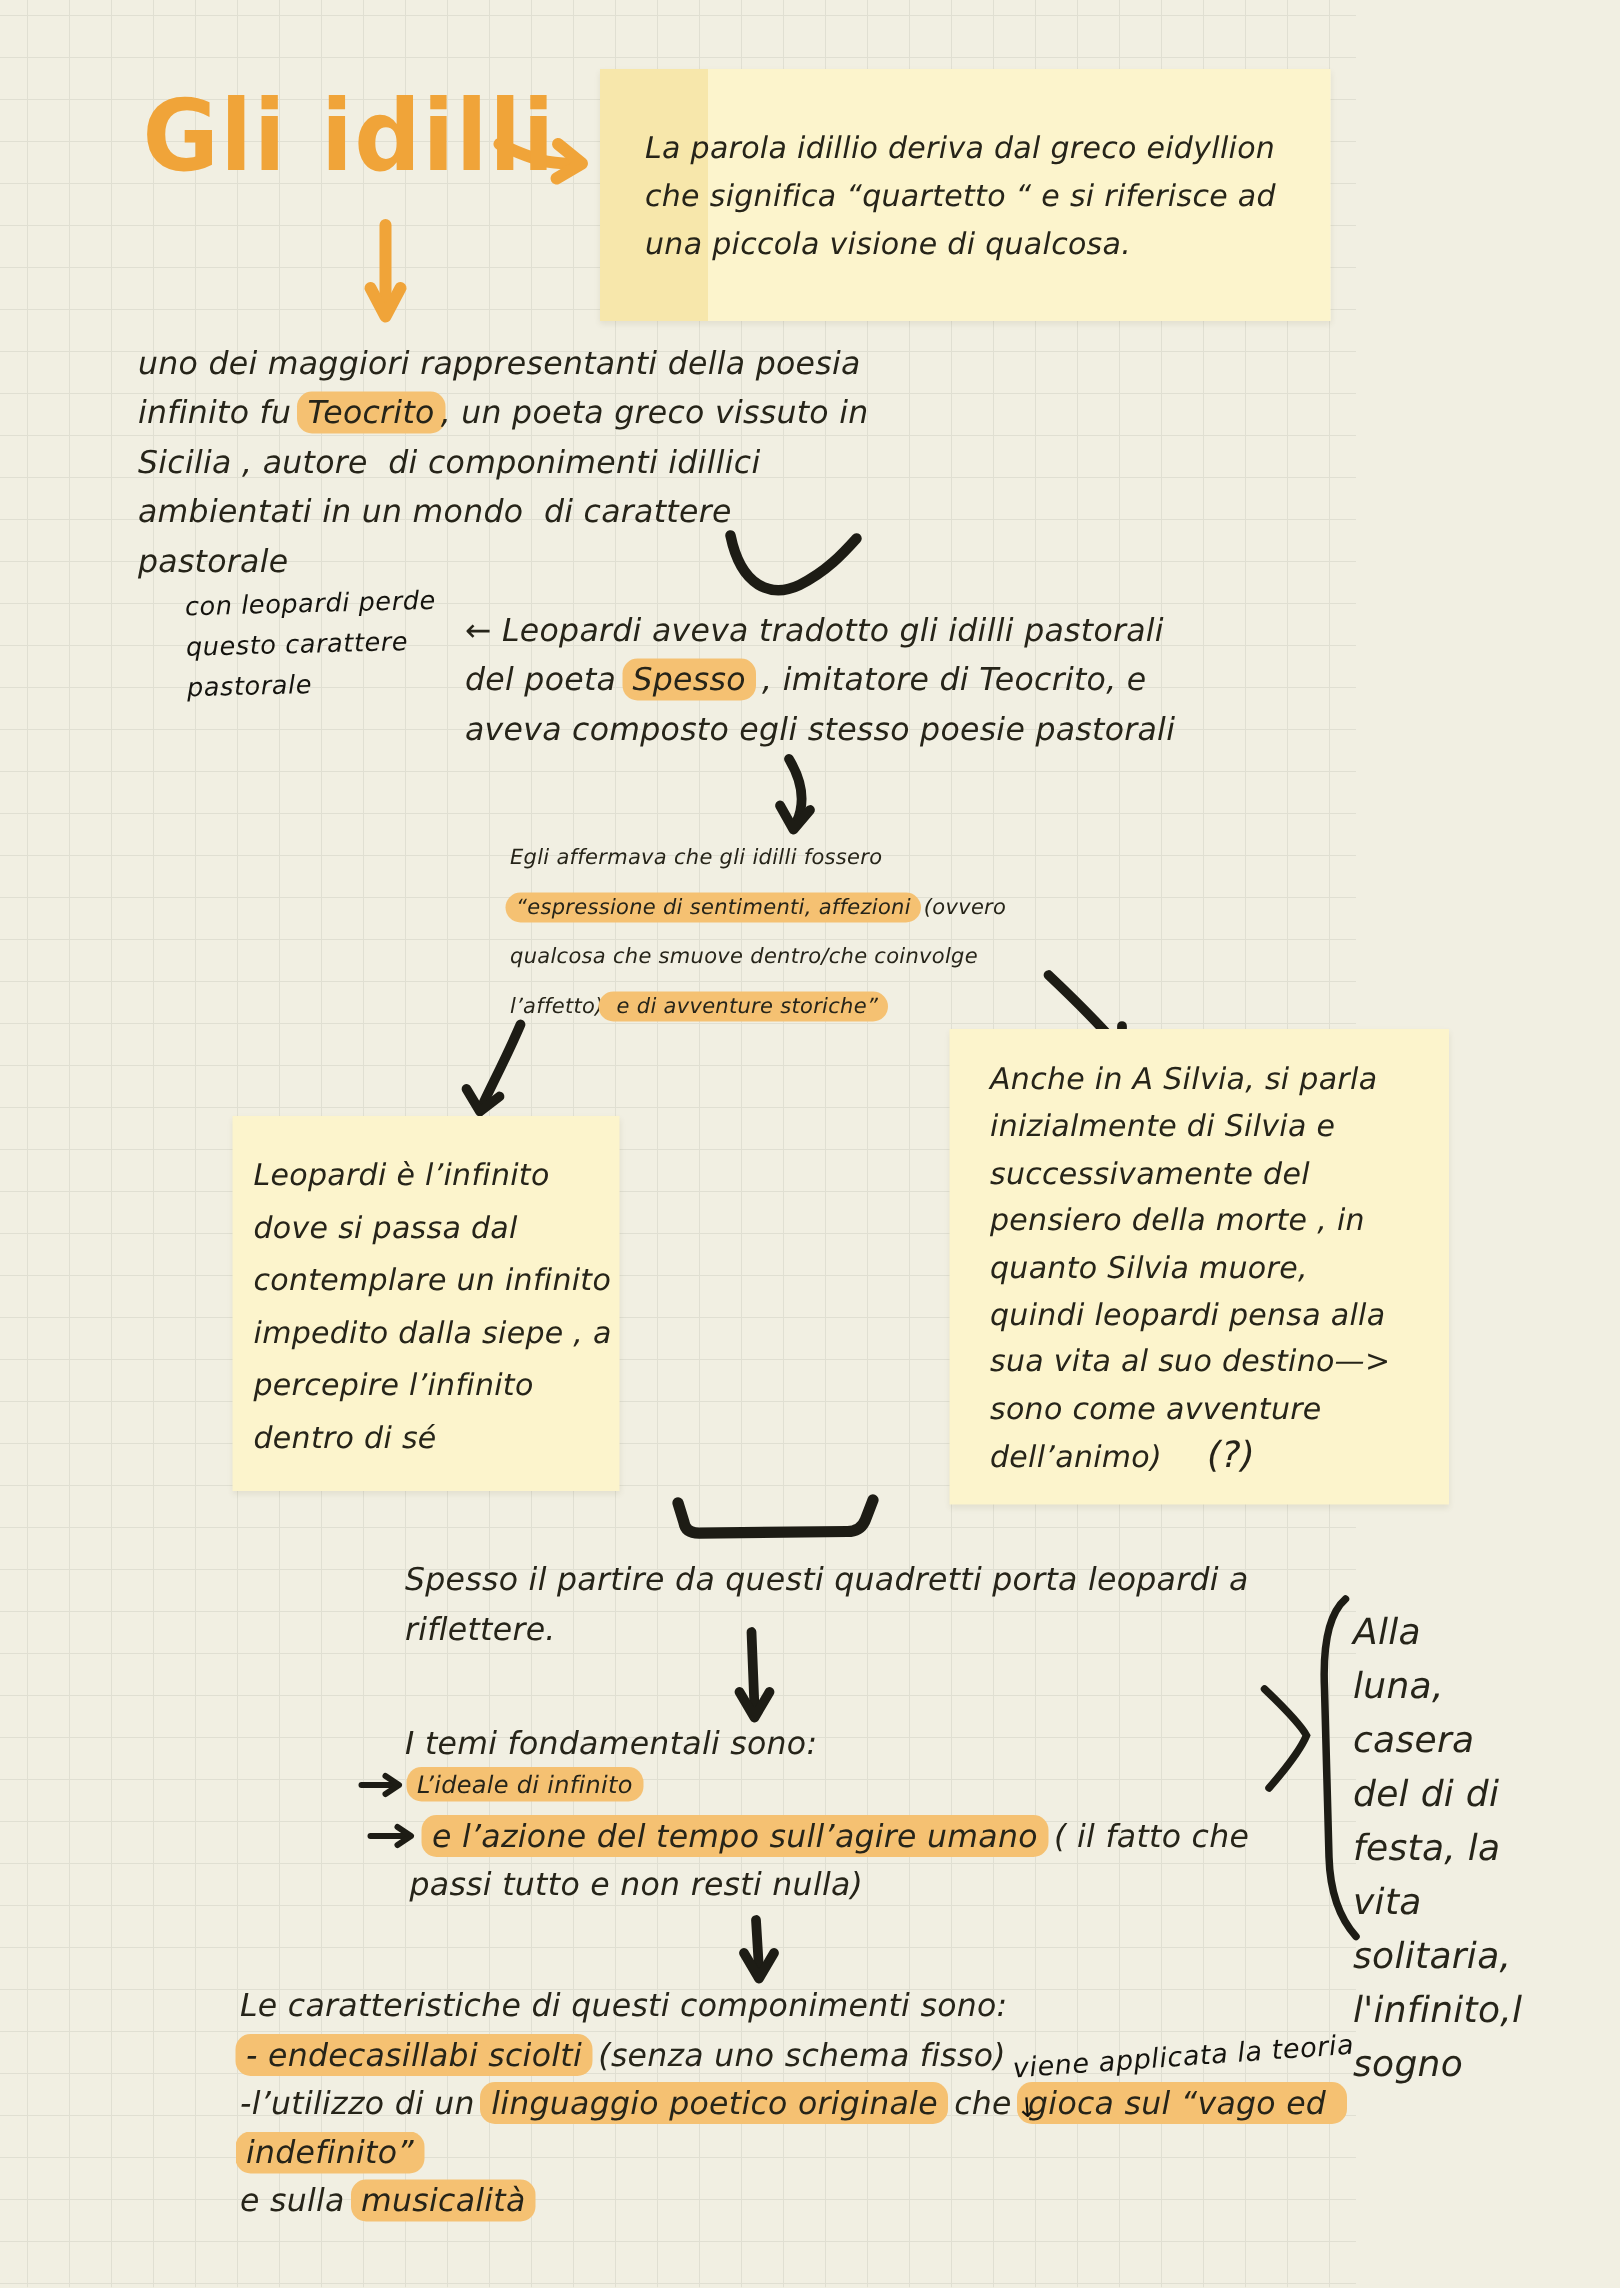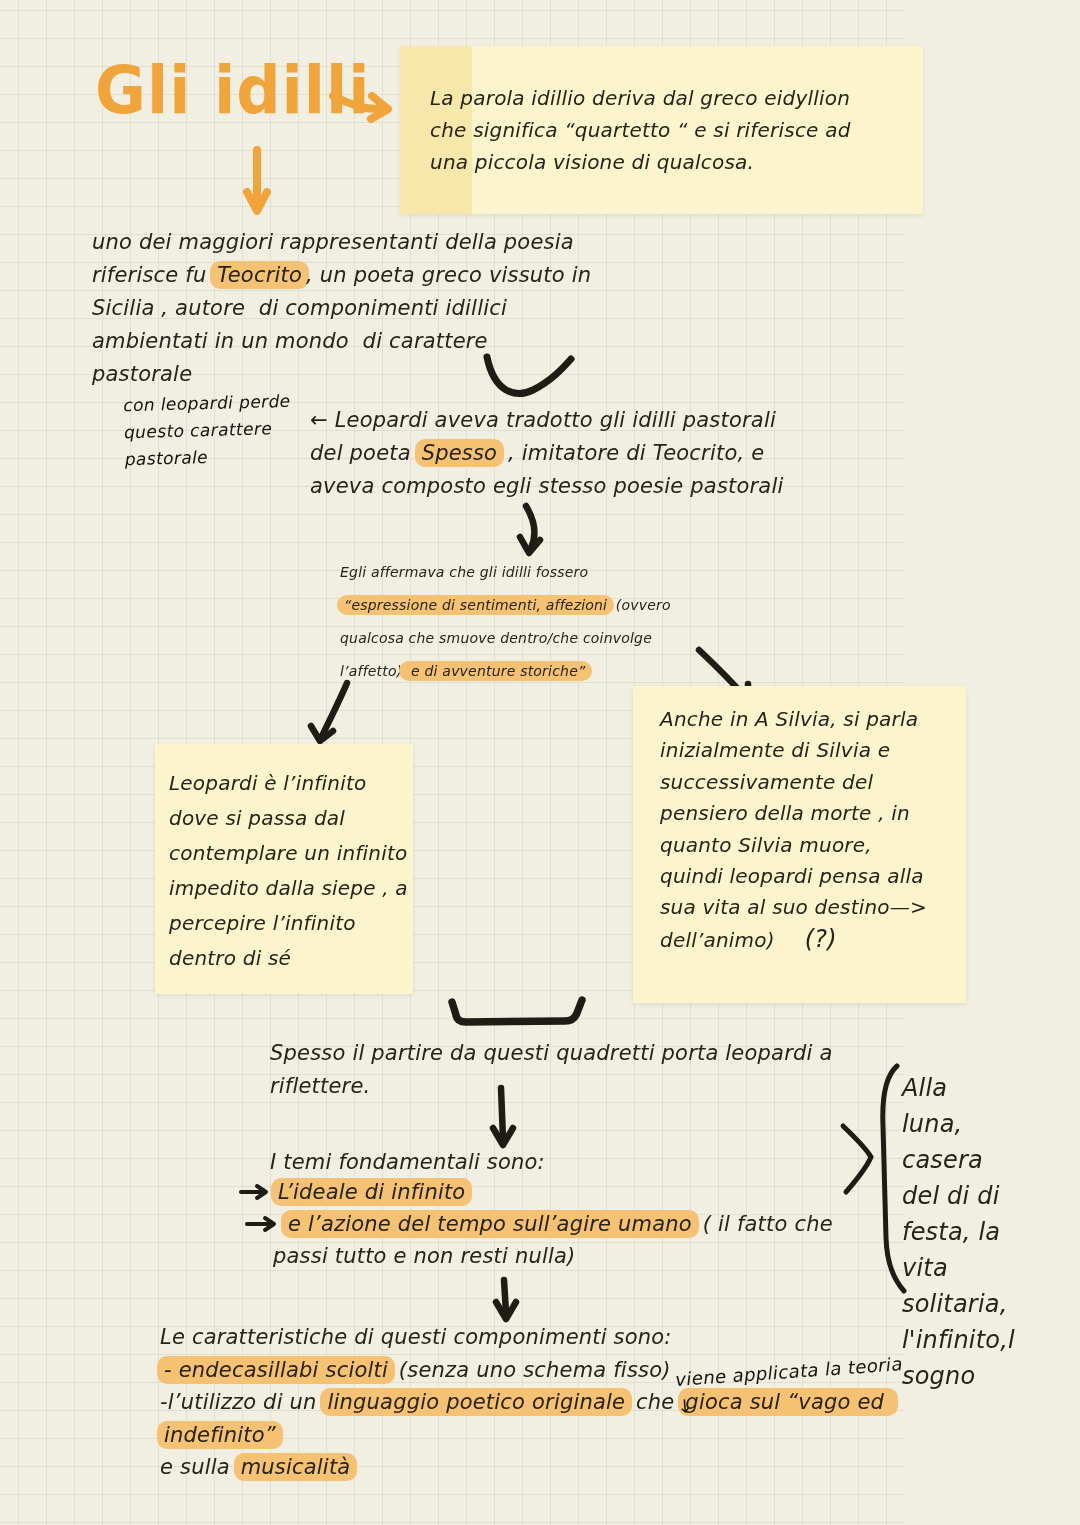--- a/index.html
+++ b/index.html
@@ -24,21 +24,21 @@
   .hand .line{white-space:pre-wrap;}
   .hl{background:var(--hl);border-radius:10px;padding:2px 7px;margin:0 -3px;box-decoration-break:clone;-webkit-box-decoration-break:clone;}
   .title{
     font-size:62px;font-weight:800;color:var(--orange);
     letter-spacing:1px;transform:scaleY(1.06);transform-origin:left top;
   }
   .note-box{
     background:var(--note);
     box-shadow:0 2px 4px rgba(90,80,40,.10);
   }
-  .note-box.fold{background:linear-gradient(90deg, var(--note_edge) 0 72px, var(--note) 72px);padding-left:36px;}
+  .note-box.fold{background:linear-gradient(90deg, var(--note_edge) 0 72px, var(--note) 72px);}
   .hand2{
     font-style:italic;font-size:17px;line-height:27px;letter-spacing:.4px;
     color:#14130e;
   }
   .qmark{margin-left:30px;font-size:24px;}
   svg.overlay{position:absolute;left:0;top:0;pointer-events:none;}
   .arrow-glyph{display:inline-block;flex:0 0 auto;}
 </style>
 </head>
 <body>
@@ -96,21 +96,21 @@
   <div class="abs note-box fold" style="left:400px;top:46px;width:487px;height:168px;">
     <div class="hand" style="position:absolute;left:30px;top:36px;font-size:20px;line-height:32px;">
         <div class="line"><span>La parola idillio deriva dal greco eidyllion</span></div>
         <div class="line"><span>che significa “quartetto “ e si riferisce ad</span></div>
         <div class="line"><span>una piccola visione di qualcosa.</span></div>
       </div>
   </div>
 
   <div class="abs hand" style="left:92px;top:226px;font-size:21px;line-height:33px;">
       <div class="line"><span>uno dei maggiori rappresentanti della poesia</span></div>
-      <div class="line"><span>riferisce fu </span><span class="hl">Teocrito</span><span>, un poeta greco vissuto in</span></div>
+      <div class="line"><span>infinito fu </span><span class="hl">Teocrito</span><span>, un poeta greco vissuto in</span></div>
       <div class="line"><span>Sicilia , autore  di componimenti idillici</span></div>
       <div class="line"><span>ambientati in un mondo  di carattere</span></div>
       <div class="line"><span>pastorale</span></div>
     </div>
 
   <div class="abs hand2" style="left:124px;top:390px;transform:rotate(-1.5deg);">
       <div class="line"><span>con leopardi  perde</span></div>
       <div class="line"><span>questo carattere</span></div>
       <div class="line"><span>pastorale</span></div>
     </div>
@@ -141,39 +141,40 @@
 
   <div class="abs note-box" style="left:633px;top:686px;width:333px;height:317px;">
     <div class="hand" style="position:absolute;left:27px;top:18px;font-size:20px;line-height:31.4px;">
         <div class="line"><span>Anche in A Silvia, si parla</span></div>
         <div class="line"><span>inizialmente di Silvia e</span></div>
         <div class="line"><span>successivamente del</span></div>
         <div class="line"><span>pensiero della morte , in</span></div>
         <div class="line"><span>quanto Silvia muore,</span></div>
         <div class="line"><span>quindi leopardi pensa alla</span></div>
         <div class="line"><span>sua vita al suo destino—&gt;</span></div>
+        <div class="line"><span>sono come avventure</span></div>
         <div class="line"><span>dell’animo)</span><span class="qmark">(?)</span></div>
       </div>
   </div>
 
   <div class="abs hand" style="left:270px;top:1037px;font-size:21px;line-height:33px;">
       <div class="line"><span>Spesso il partire da questi quadretti porta leopardi a</span></div>
       <div class="line"><span>riflettere.</span></div>
     </div>
 
   <div class="abs hand" style="left:270px;top:1150px;font-size:21px;">I temi fondamentali sono:</div>
 
   <div class="abs" style="left:238px;top:1180px;display:flex;align-items:center;">
     <svg class="arrow-glyph" width="36" height="18" viewBox="0 0 36 18">
       <g stroke="#1d1c15" stroke-width="4" fill="none" stroke-linecap="round" stroke-linejoin="round">
         <path d="M3,9 L26,9"></path>
           <path d="M19,3 L28,9 L19,15"></path>
       </g>
     </svg>
-    <span class="hand" style="font-size:21px;">
+    <span class="hand" style="font-size:16px;">
         <div class="line"><span class="hl">L’ideale di infinito</span></div>
       </span>
   </div>
 
   <div class="abs" style="left:244px;top:1212px;display:flex;align-items:center;">
     <svg class="arrow-glyph" width="40" height="18" viewBox="0 0 40 18">
       <g stroke="#1d1c15" stroke-width="4" fill="none" stroke-linecap="round" stroke-linejoin="round">
         <path d="M3,9 L28,9"></path>
           <path d="M21,3 L30,9 L21,15"></path>
       </g>

